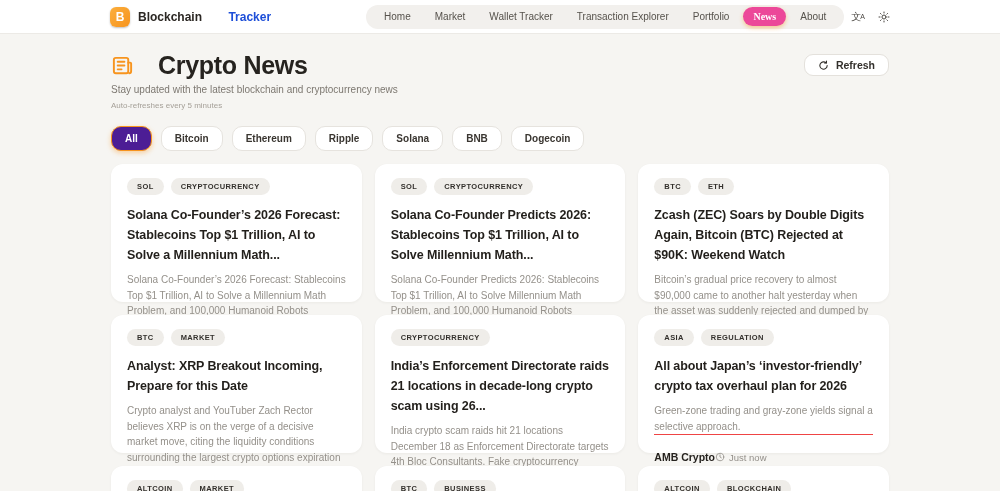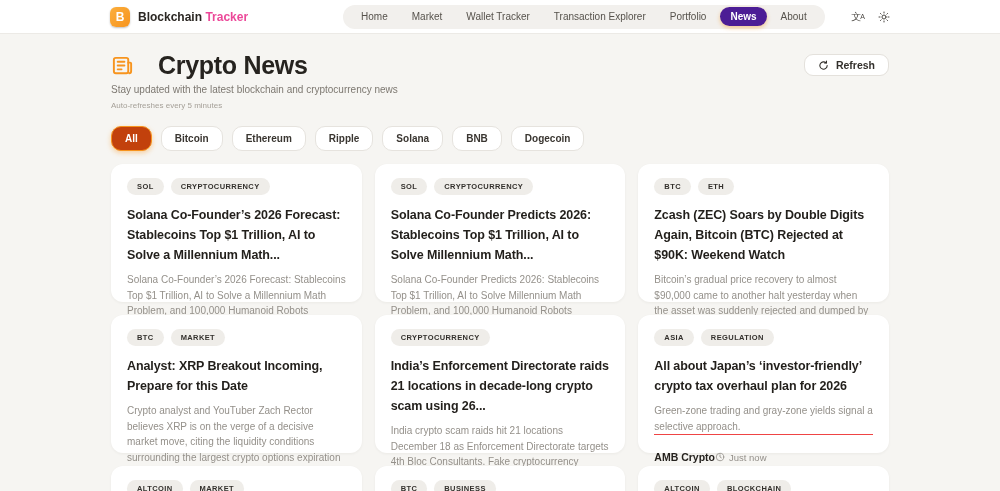--- a/index.html
+++ b/index.html
@@ -16,33 +16,34 @@
   }
   .brand { display: flex; align-items: center; gap: 8px; }
   .brand-logo {
     width: 20px; height: 20px; border-radius: 6px;
     background: linear-gradient(135deg, #fbae3c, #f7941e);
     color: #fff; font-weight: bold; font-size: 12px;
     display: flex; align-items: center; justify-content: center;
     box-shadow: 0 1px 2px rgba(0,0,0,.25);
   }
   .brand-name { font-size: 12px; font-weight: bold; color: #2b2723; }
-  .brand-name .accent { color: #ec4899; }
+  .brand-name .accent { color: #1d4ed8; margin-left: 23px; }
   .nav-pill {
     margin-left: 95px;
     background: #f2f0ed; border-radius: 16px; height: 24px;
     display: flex; align-items: center; gap: 4px; padding: 0 8px;
   }
   .nav-item {
     font-size: 10px; color: #56524c; padding: 4px 10px; border-radius: 12px;
     cursor: pointer; white-space: nowrap;
   }
   .nav-item.active {
-    background: #4c1d95; color: #fff; font-weight: bold;
+    background: #ec4899; color: #fff; font-weight: bold;
     box-shadow: 0 2px 4px rgba(247,148,30,.45);
+    font-family: Liberation Serif, serif;
   }
   .topbar-right { margin-left: auto; display: flex; align-items: center; gap: 14px; }
   .tb-icon { font-size: 11px; color: #4a4742; cursor: pointer; line-height: 1; display: flex; align-items: center; }
   .lang-glyph { font-size: 10px; letter-spacing: -1px; }
   .lang-glyph sub { font-size: 7px; }
   
   .container { width: 778px; margin: 0 auto; }
   .page-head { display: flex; align-items: flex-start; justify-content: space-between; margin-top: 17px; }
   .title-row { display: flex; align-items: center; gap: 9px; }
   .page-title { font-size: 25px; font-weight: bold; color: #26231f; letter-spacing: -0.3px; margin-left: 15px; }
@@ -56,21 +57,21 @@
     font-family: "Liberation Sans", sans-serif;
   }
   
   .filters { display: flex; gap: 9px; margin-top: 16px; }
   .chip {
     background: #fff; border: 1px solid #e6e3de; border-radius: 10px;
     padding: 6px 13px; font-size: 10px; font-weight: bold; color: #3a3631;
     cursor: pointer;
   }
   .chip.active {
-    background: #c2410c; border-color: #f7941e; color: #fff;
+    background: #4c1d95; border-color: #f7941e; color: #fff;
     box-shadow: 0 2px 5px rgba(247,148,30,.4);
   }
   
   .grid {
     display: grid; grid-template-columns: repeat(3, 1fr);
     gap: 13px; margin-top: 13px;
   }
   .card {
     background: #fff; border-radius: 12px; height: 138px;
     padding: 14px 16px 12px;

